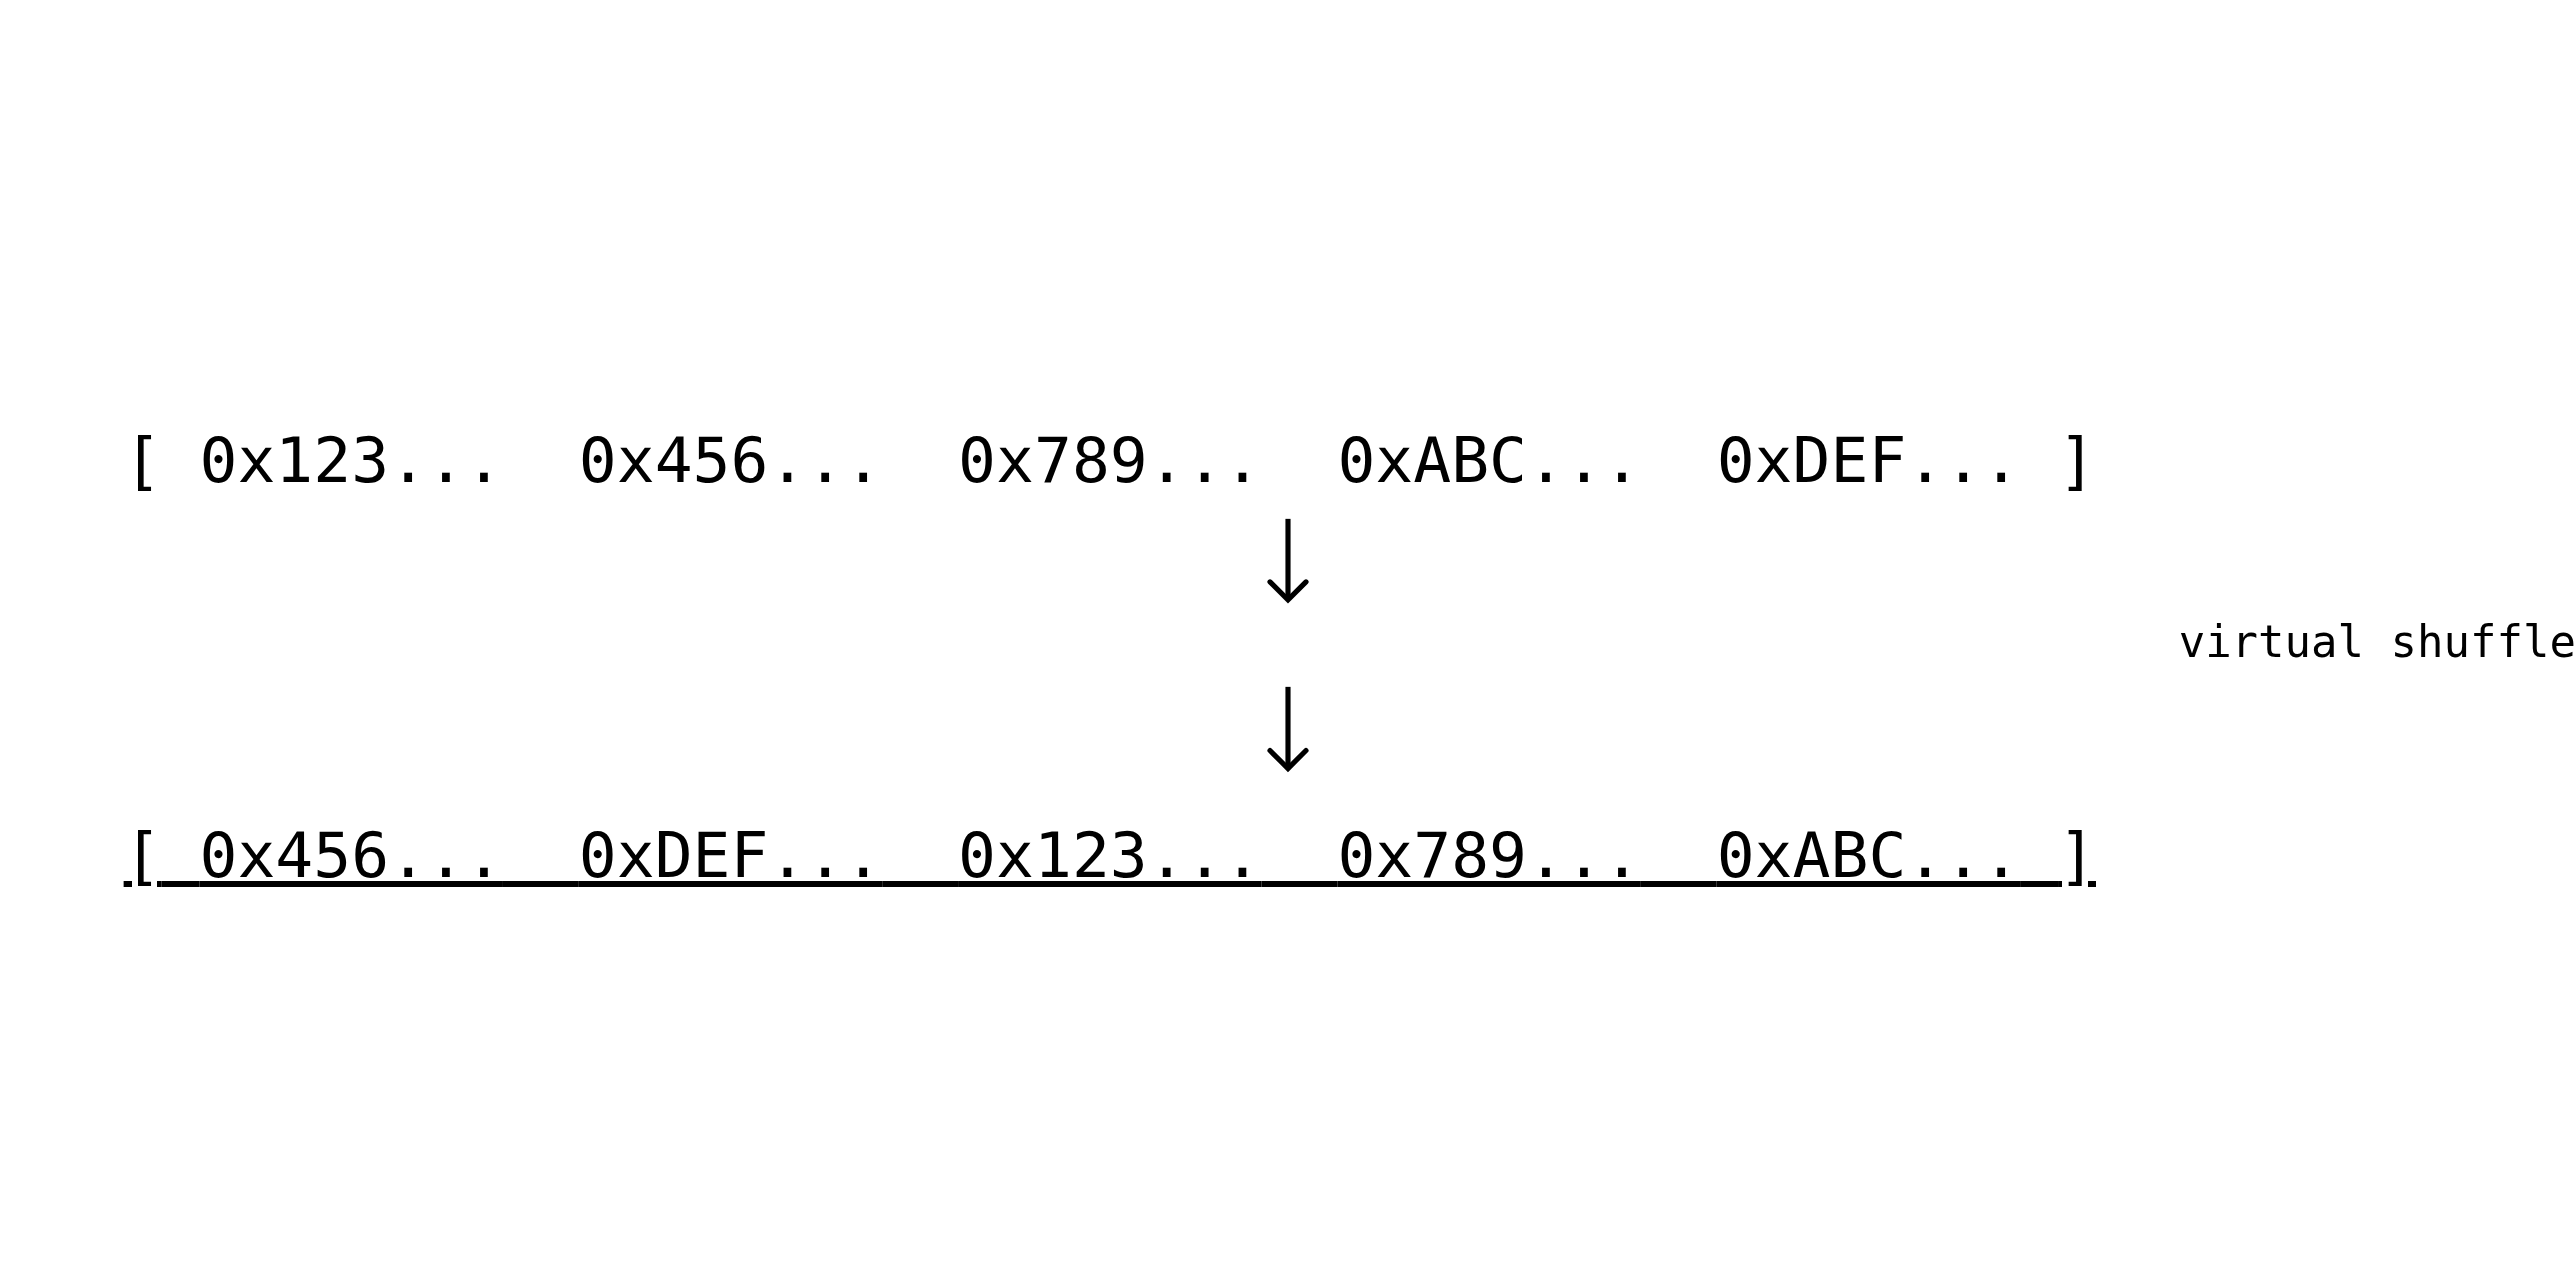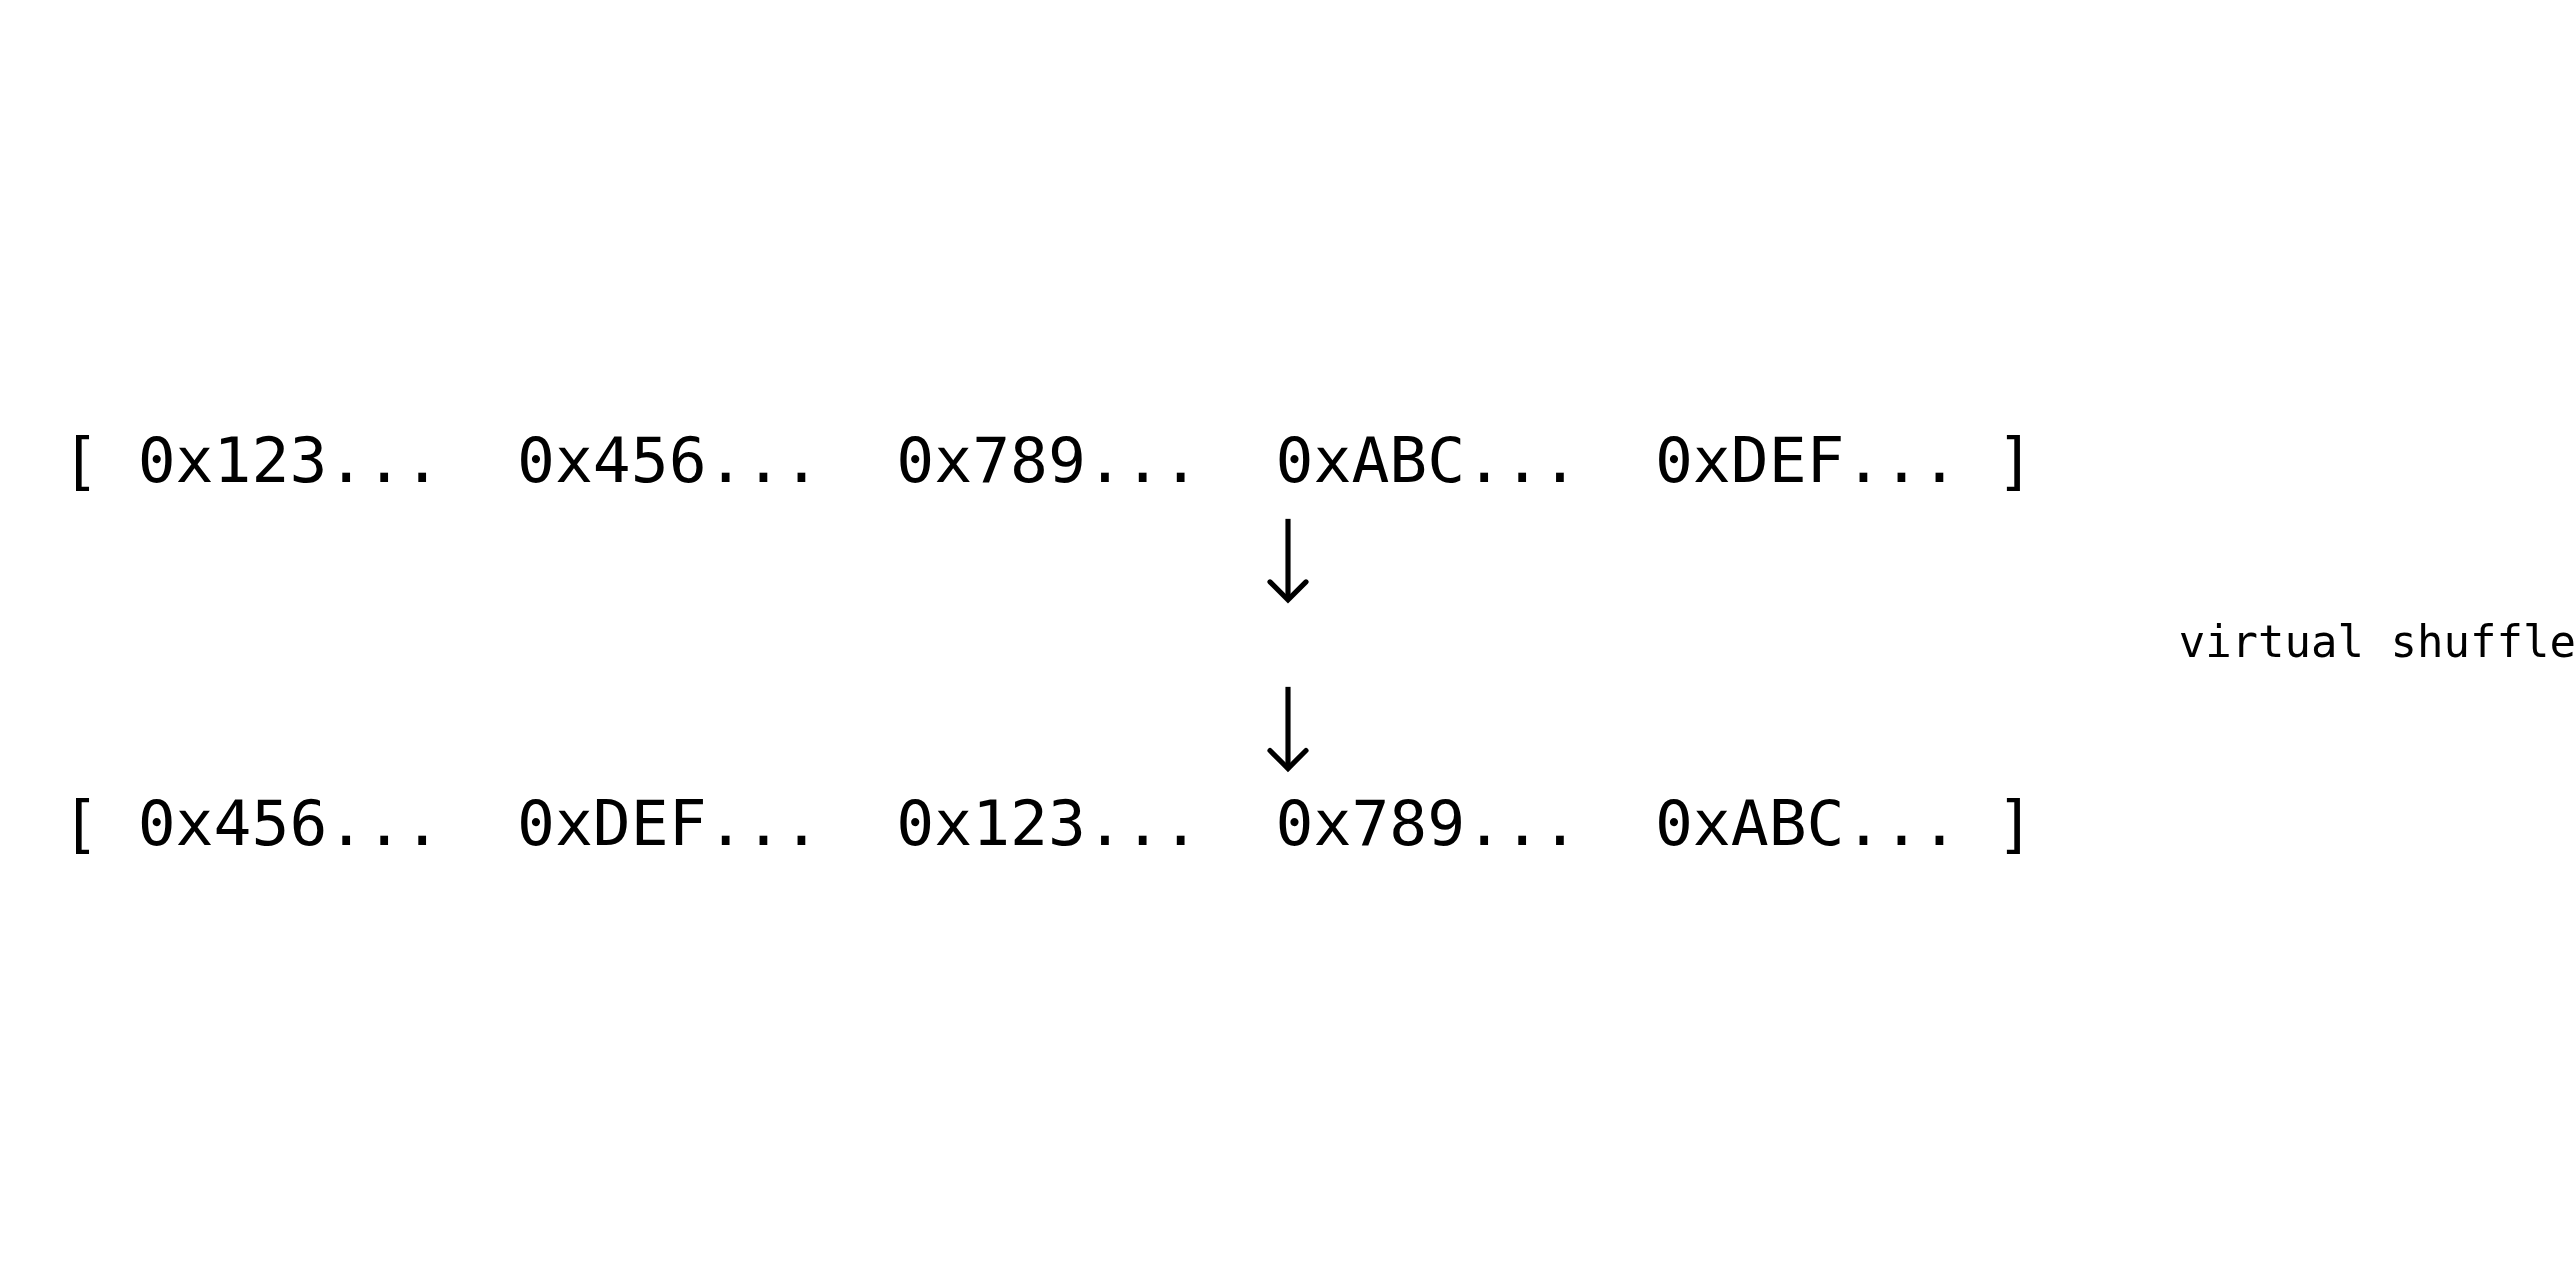--- a/index.html
+++ b/index.html
@@ -18,29 +18,29 @@
       position: absolute;
       left: 0;
       top: 0;
       width: 2576px;
       height: 1288px;
     }
     .array-row {
       position: absolute;
       left: 0;
       width: 2096px;
-      text-align: center;
+      text-align: right;
       font-family: "DejaVu Sans Mono", "Liberation Mono", monospace;
       font-size: 63px;
       line-height: 1;
       white-space: pre;
       letter-spacing: 0;
     }
     .array-row.top { top: 429px; }
-    .array-row.bottom { top: 792px; }
+    .array-row.bottom { top: 824px; text-decoration: underline; }
     .array-row span { white-space: pre; }
     .label {
       position: absolute;
       left: 0;
       width: 2576px;
       top: 620px;
       text-align: right;
       font-family: "DejaVu Sans Mono", "Liberation Mono", monospace;
       font-size: 44px;
       line-height: 1;

